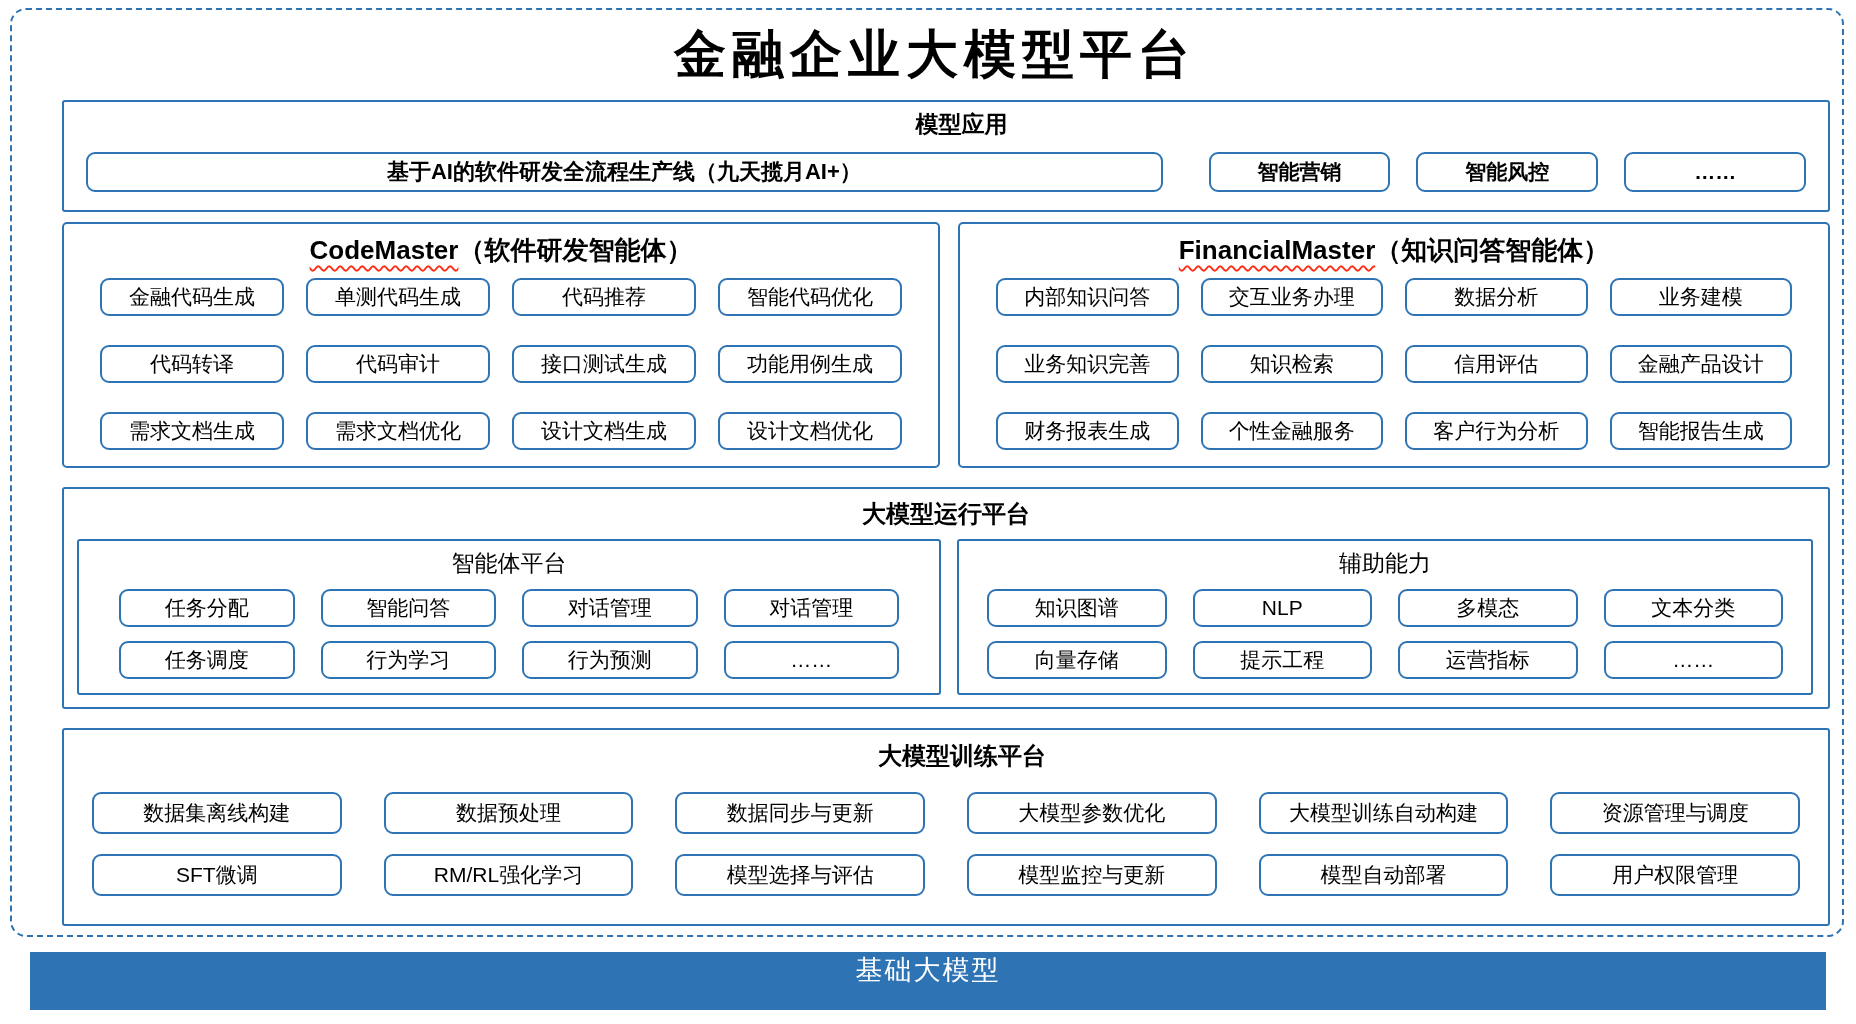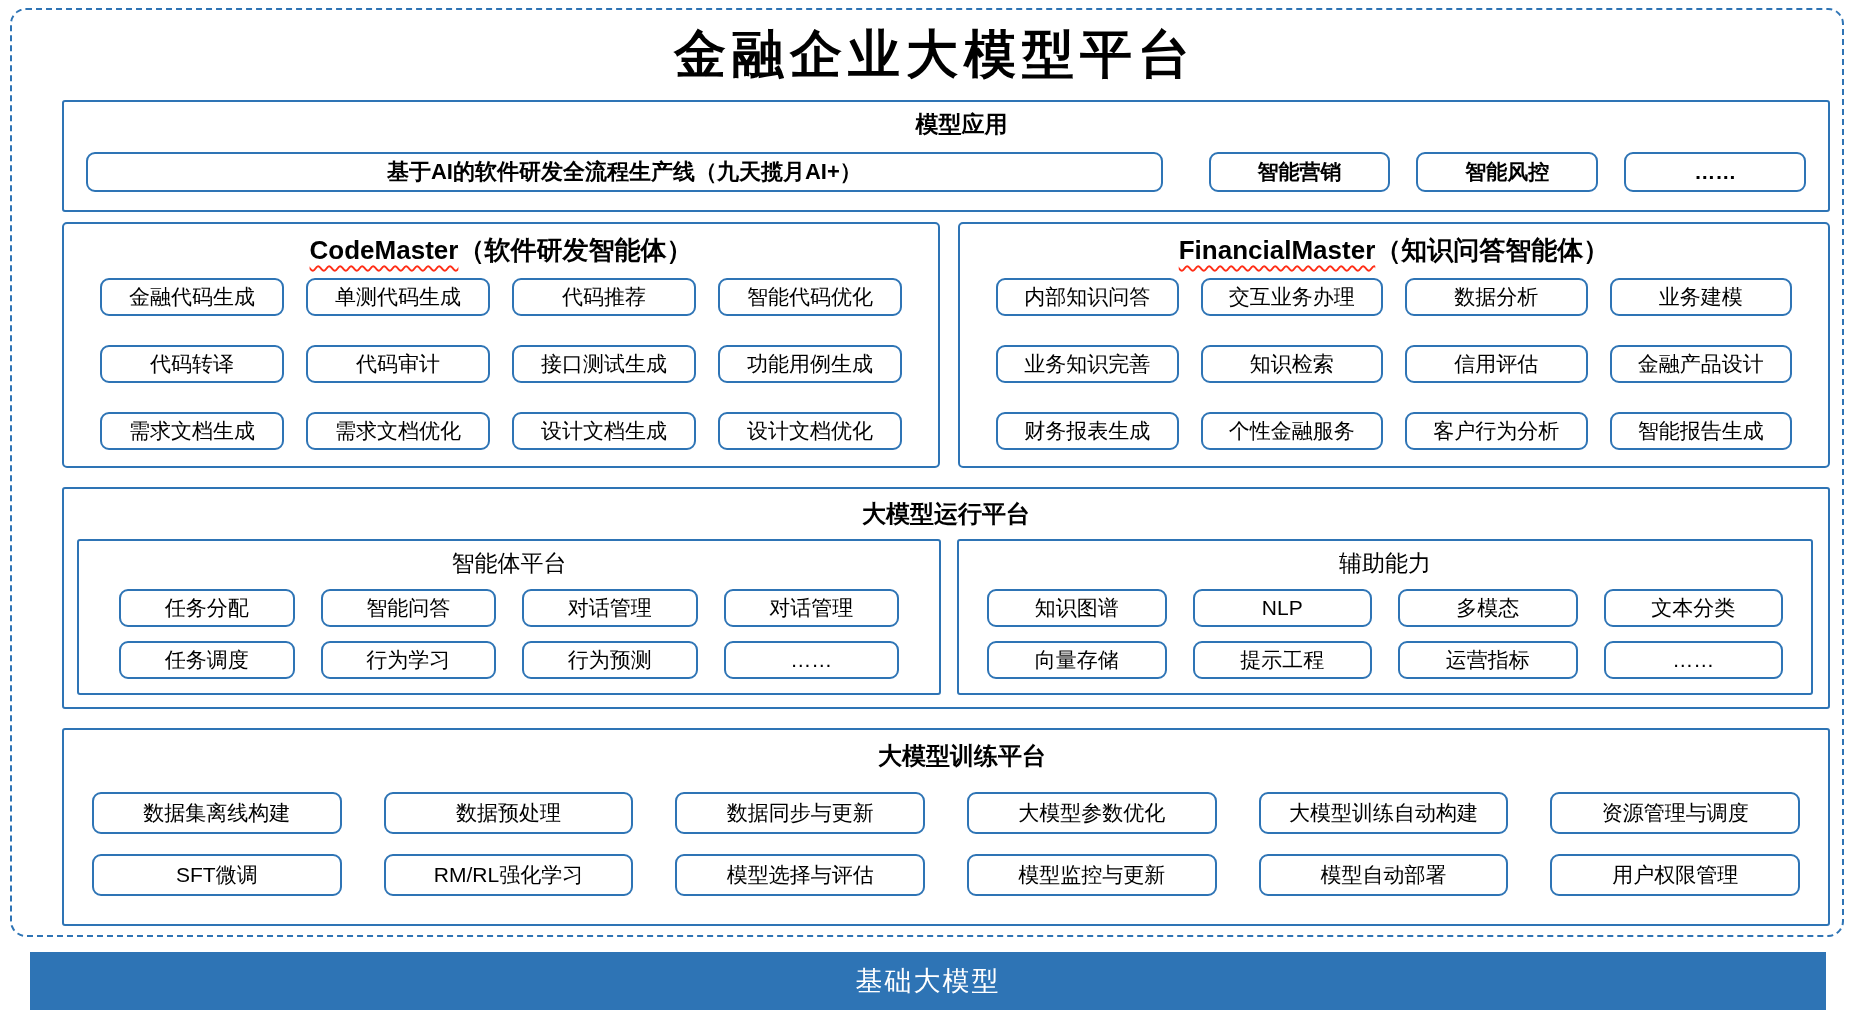--- a/index.html
+++ b/index.html
@@ -63,21 +63,21 @@
   .s4{top:728px;height:198px;}
   .s4 .sect-hd{margin-top:10px;font-size:24px;padding-left:32px;}
   .tgrid{position:absolute;left:28px;right:28px;top:62px;
     display:grid;grid-template-columns:repeat(6,1fr);grid-auto-rows:42px;
     column-gap:42px;row-gap:20px;}
   .tgrid .btn{height:42px;}
 
   
   .bar{position:absolute;left:30px;right:30px;top:952px;height:58px;
     background:var(--bar-bg);color:var(--bar-text);
-    display:flex;align-items:center;justify-content:center;font-size:27px;letter-spacing:2px;}
+    display:flex;justify-content:center;font-size:27px;letter-spacing:2px;}
 </style>
 </head>
 <body>
 
 <div class="stage">
 
   <div class="frame"></div>
 
   <div class="main-title">金融企业大模型平台</div>
 

